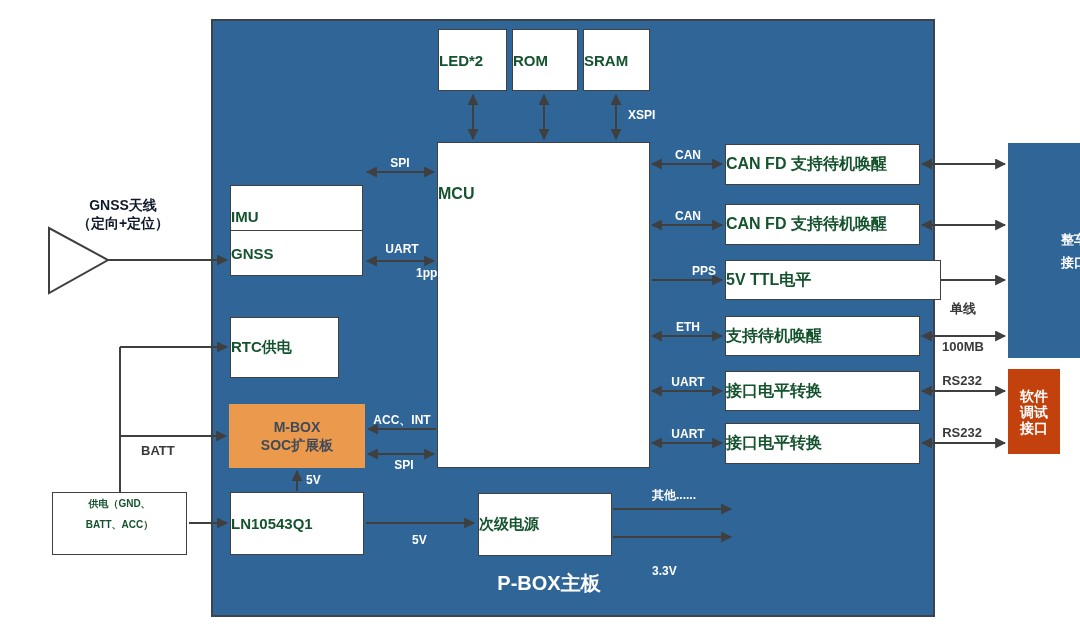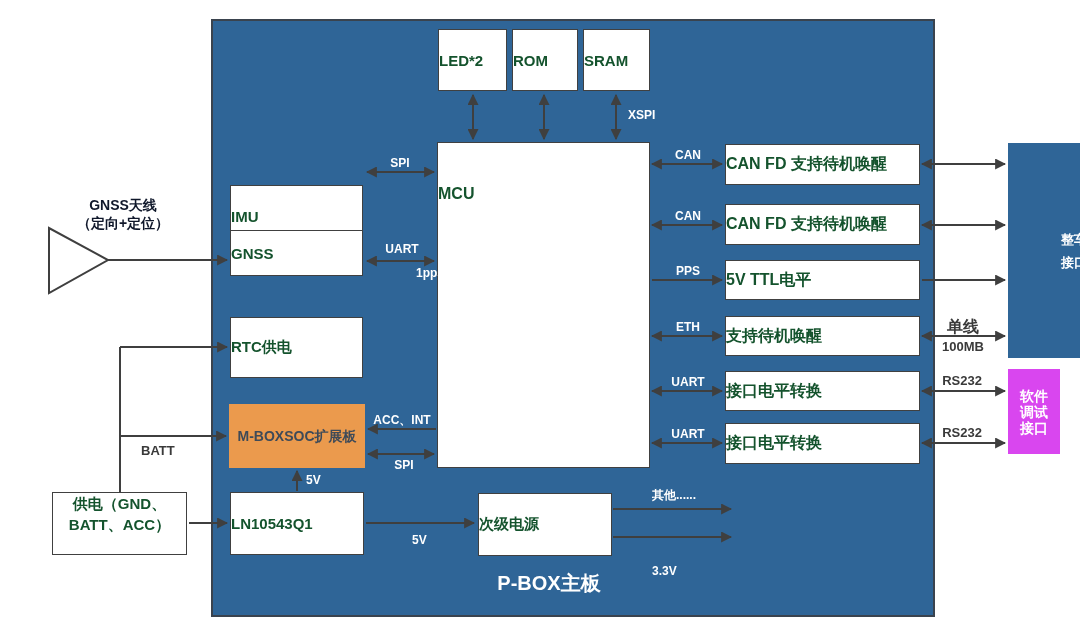--- a/index.html
+++ b/index.html
@@ -23,31 +23,31 @@
     background:#ffffff;
     border:1.5px solid #404040;
     box-sizing:border-box;
     display:flex;align-items:center;justify-content:flex-start;
     text-align:center;
     font-weight:700;color:#14532d;font-size:15px;
   }
   .mcu{align-items:flex-start;padding-top:42px;font-size:16px;}
   .obox{
     position:absolute;background:#EB9A4D;border:none;
-    box-sizing:border-box;display:flex;flex-direction:row;
+    box-sizing:border-box;display:flex;flex-direction:column;
     align-items:center;justify-content:center;text-align:center;
     font-weight:700;color:#3E4A58;font-size:14px;line-height:18px;
   }
   .bluebox{
     position:absolute;background:#2F6597;border:none;
     display:flex;flex-direction:column;align-items:center;justify-content:center;
     text-align:center;font-weight:700;color:#ffffff;font-size:13px;line-height:23px;padding-left:40px;
   }
   .redbox{
-    position:absolute;background:#d946ef;border:none;
+    position:absolute;background:#c2410c;border:none;
     display:flex;flex-direction:column;align-items:center;justify-content:center;
     text-align:center;font-weight:700;color:#ffffff;font-size:14px;line-height:16px;
   }
   .smallbox{font-size:16px;}
   .lblw{
     position:absolute;color:#ffffff;font-weight:700;font-size:12px;
     white-space:nowrap;
   }
   .lbld{
     position:absolute;color:#3A3A3A;font-weight:700;font-size:14px;
@@ -56,21 +56,21 @@
   .cx{transform:translateX(-50%);}
   .title{
     position:absolute;left:549px;top:570px;transform:translateX(-50%);
     color:#ffffff;font-weight:700;font-size:20px;white-space:nowrap;
   }
   .ant-lbl{
     position:absolute;left:123px;top:196px;transform:translateX(-50%);
     color:#0f172a;font-weight:700;font-size:14px;line-height:18px;text-align:center;
     white-space:nowrap;
   }
-  .pwr{flex-direction:column;line-height:21px;font-size:15px;}
+  .pwr{flex-direction:column;line-height:21px;font-size:10px;}
 </style>
 </head>
 <body>
 
 <div class="canvas">
 
   <div class="panel"></div>
 
   <svg class="wires" viewBox="0 0 1080 641">
     <defs>
@@ -127,21 +127,21 @@
   <div class="wbox" style="left:583px;top:29px;width:67px;height:62px;">
       <span>SRAM</span>
     </div>
 
   <div class="wbox" style="left:230px;top:141px;width:133px;height:62px;margin-top:44px;">
       <span>IMU</span>
     </div>
   <div class="wbox" style="left:230px;top:230px;width:133px;height:46px;">
       <span>GNSS</span>
     </div>
-  <div class="wbox" style="left:230px;top:317px;width:133px;height:61px;">
+  <div class="wbox" style="left:230px;top:317px;width:109px;height:61px;">
       <span>RTC供电</span>
     </div>
   <div class="obox" style="left:229px;top:404px;width:136px;height:64px;">
     <span>M-BOX</span>
     <span>SOC扩展板</span>
   </div>
   <div class="wbox" style="left:230px;top:492px;width:134px;height:63px;">
       <span>LN10543Q1</span>
     </div>
 
@@ -152,21 +152,21 @@
   <div class="wbox" style="left:478px;top:493px;width:134px;height:63px;">
       <span>次级电源</span>
     </div>
 
   <div class="wbox smallbox" style="left:725px;top:144px;width:195px;height:41px;">
       <span>CAN FD 支持待机唤醒</span>
     </div>
   <div class="wbox smallbox" style="left:725px;top:204px;width:195px;height:41px;">
       <span>CAN FD 支持待机唤醒</span>
     </div>
-  <div class="wbox smallbox" style="left:725px;top:260px;width:195px;height:40px;">
+  <div class="wbox smallbox" style="left:725px;top:260px;width:216px;height:40px;">
       <span>5V TTL电平</span>
     </div>
   <div class="wbox smallbox" style="left:725px;top:316px;width:195px;height:40px;">
       <span>支持待机唤醒</span>
     </div>
   <div class="wbox smallbox" style="left:725px;top:371px;width:195px;height:40px;">
       <span>接口电平转换</span>
     </div>
   <div class="wbox smallbox" style="left:725px;top:423px;width:195px;height:41px;">
       <span>接口电平转换</span>
@@ -196,27 +196,27 @@
   <span class="lblw" style="left:628px;top:108px;">XSPI</span>
   <span class="lblw cx" style="left:400px;top:156px;">SPI</span>
   <span class="lblw cx" style="left:402px;top:242px;">UART</span>
   <span class="lblw cx" style="left:402px;top:266px;margin-left:28px;">1pps</span>
   <span class="lblw cx" style="left:402px;top:412px;">ACC、INT</span>
   <span class="lblw cx" style="left:404px;top:458px;">SPI</span>
   <span class="lblw" style="left:306px;top:473px;">5V</span>
   <span class="lblw" style="left:412px;top:533px;">5V</span>
   <span class="lblw cx" style="left:688px;top:148px;">CAN</span>
   <span class="lblw cx" style="left:688px;top:209px;">CAN</span>
-  <span class="lblw cx" style="left:688px;top:264px;">PPS</span>
+  <span class="lblw cx" style="left:704px;top:264px;">PPS</span>
   <span class="lblw cx" style="left:688px;top:320px;">ETH</span>
   <span class="lblw cx" style="left:688px;top:375px;">UART</span>
   <span class="lblw cx" style="left:688px;top:427px;">UART</span>
   <span class="lblw" style="left:652px;top:487px;">其他......</span>
   <span class="lblw" style="left:652px;top:542px;margin-top:22px;">3.3V</span>
 
-  <span class="lbld cx" style="left:963px;top:317px;font-size:16px;">单线</span>
+  <span class="lbld cx" style="left:963px;top:300px;font-size:13px;">单线</span>
   <span class="lbld cx" style="left:963px;top:339px;font-size:13px;">100MB</span>
   <span class="lbld cx" style="left:962px;top:373px;font-size:13px;">RS232</span>
   <span class="lbld cx" style="left:962px;top:425px;font-size:13px;">RS232</span>
 
   <div class="title">P-BOX主板</div>
 
 </div>
 
 </body></html>

